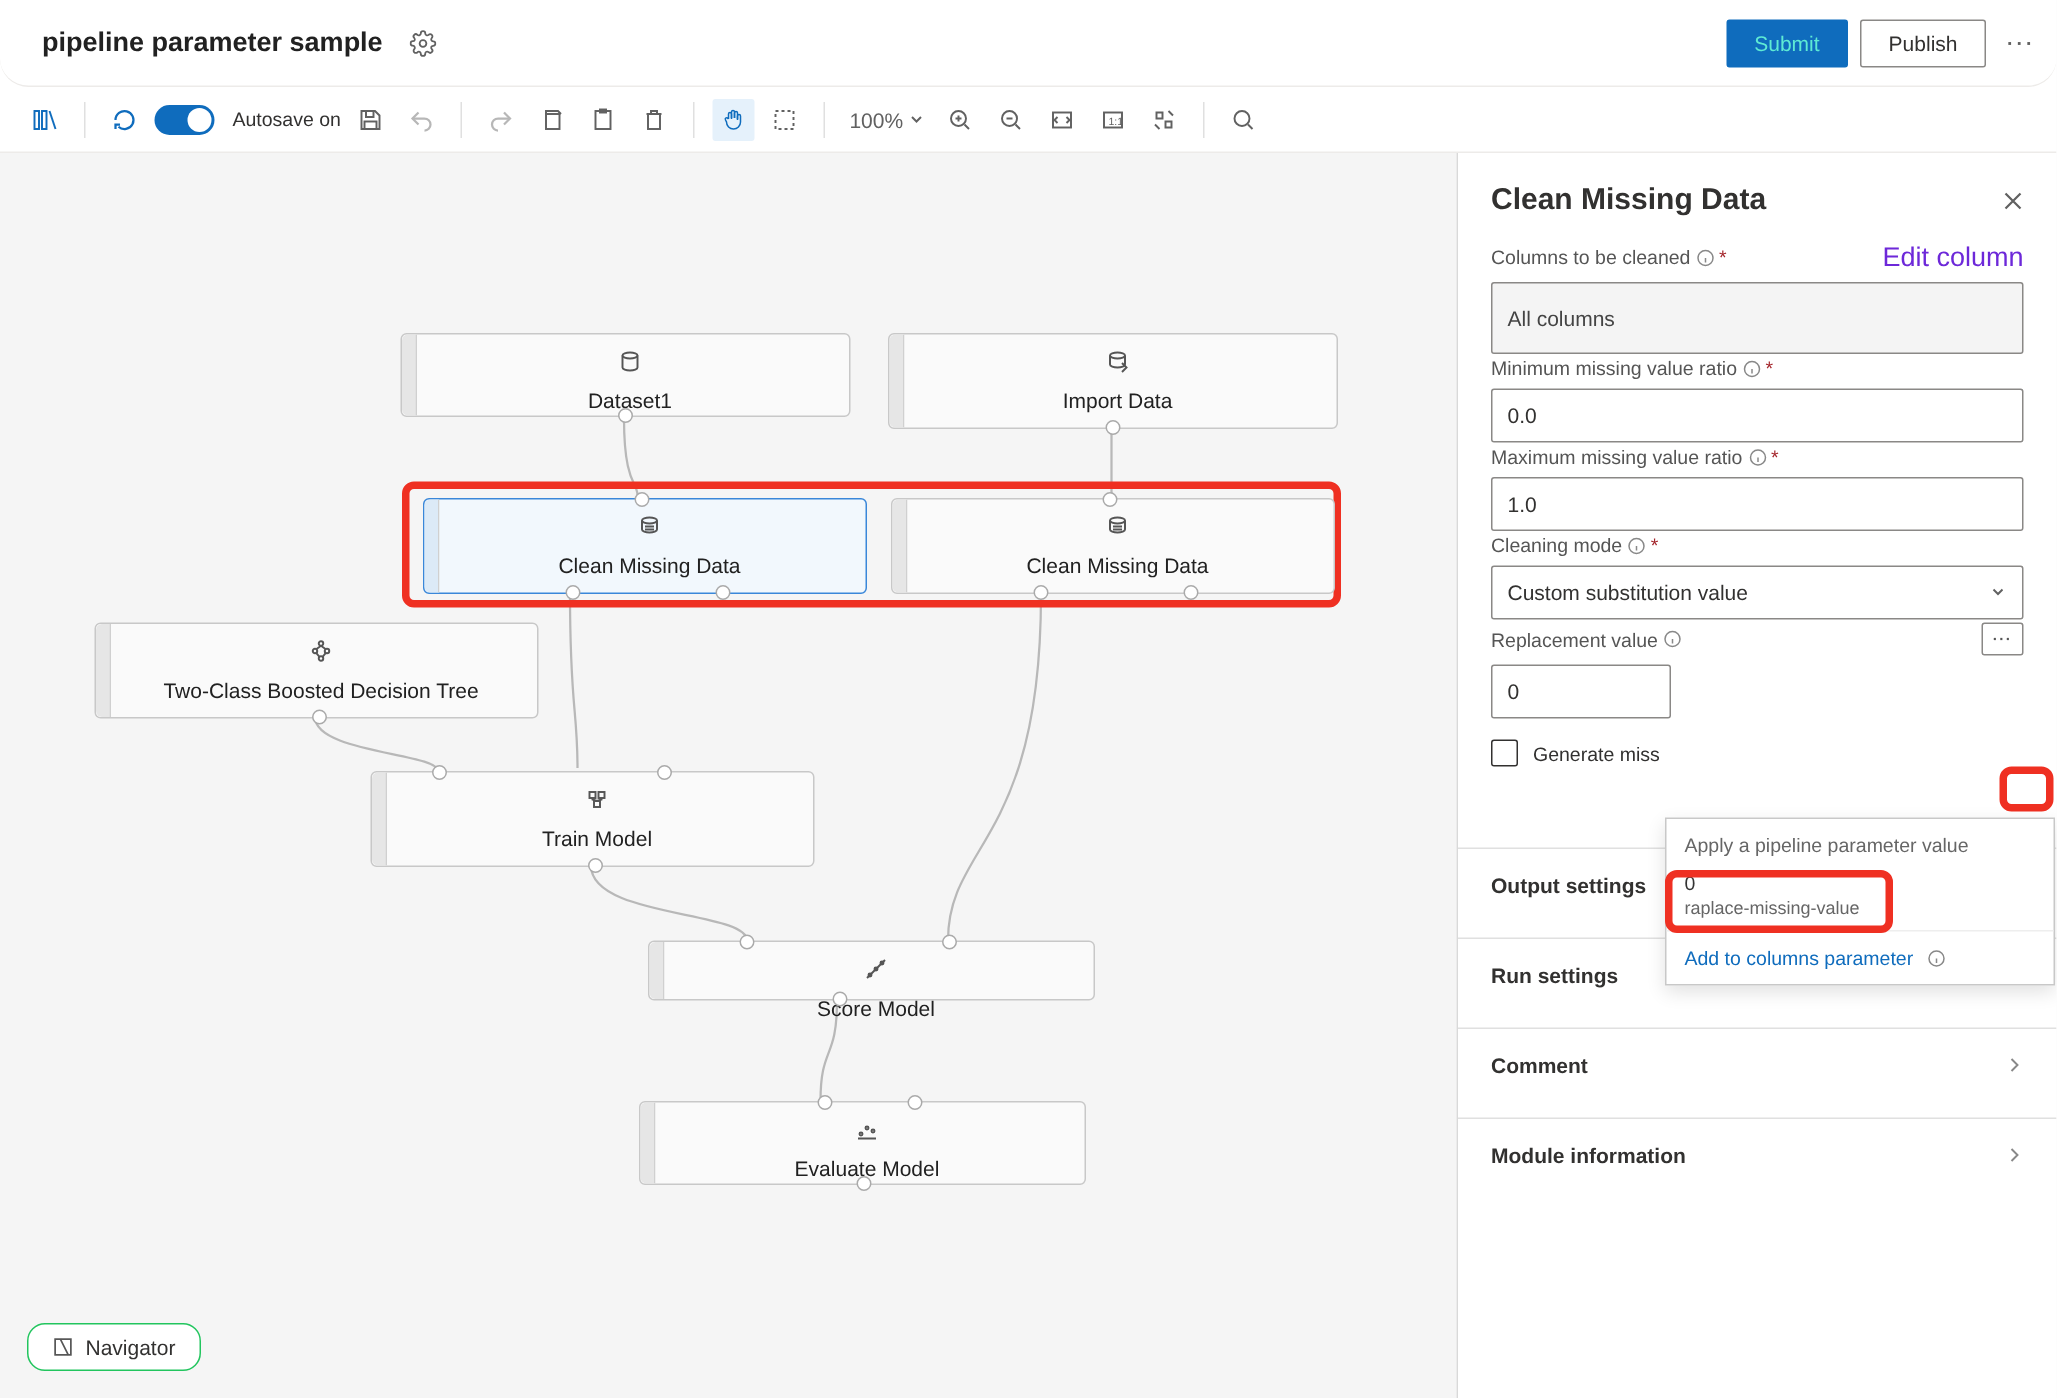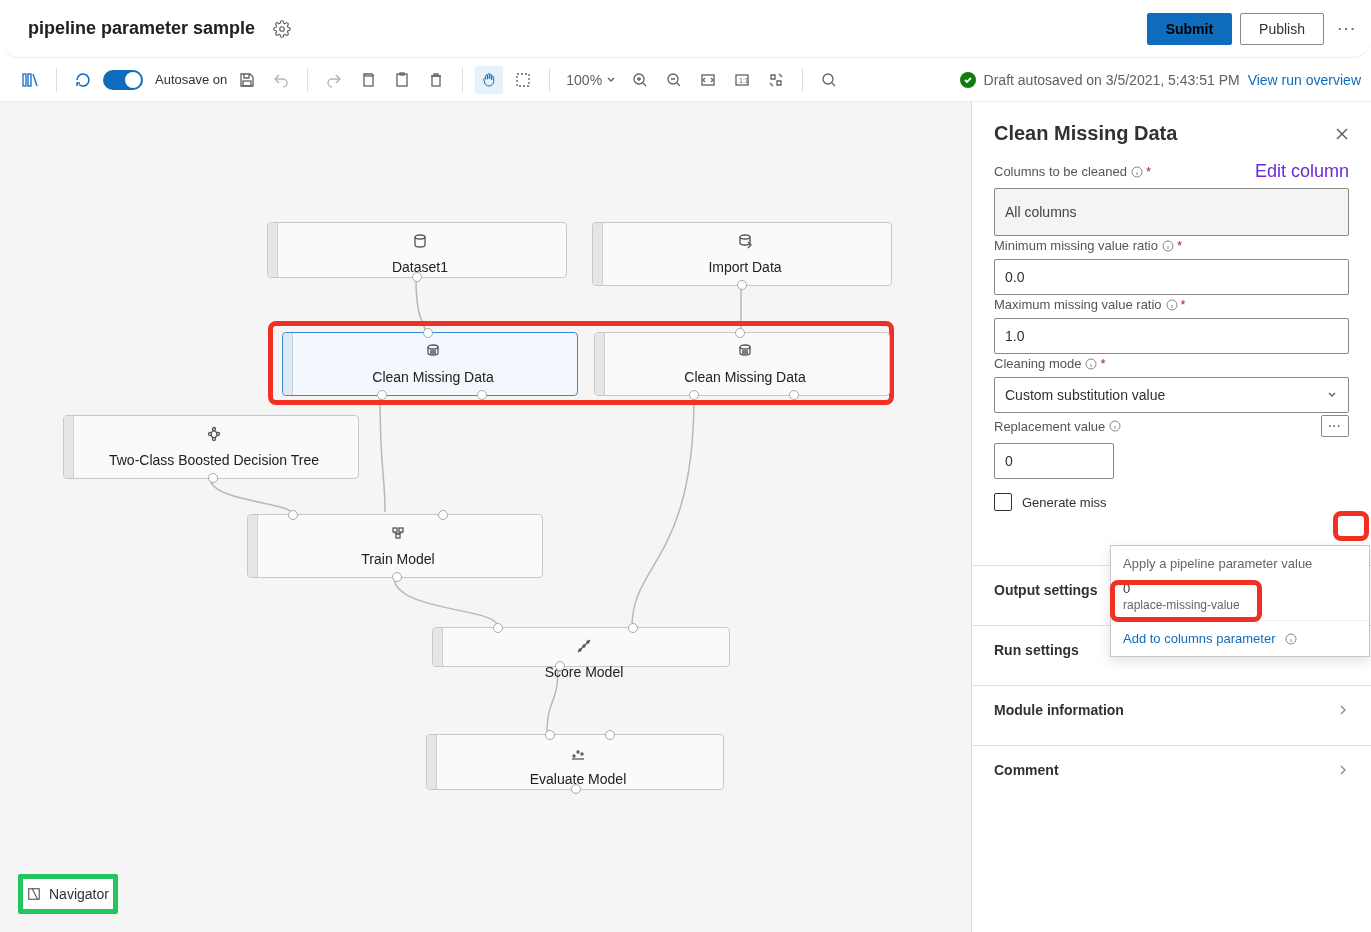--- a/index.html
+++ b/index.html
@@ -5,21 +5,21 @@
   * { box-sizing: border-box; }
   html, body { margin:0; padding:0; font-family: "Segoe UI", Arial, sans-serif; font-size:13px; color:#323130; width:1371px; height:932px; overflow:hidden; background:#fff;}
   svg { display:block; }
 
   
   .app-header { display:flex; align-items:center; height:58px; border-bottom:1px solid #edebe9; padding:0 14px 0 28px;border-radius:19px;}
   .page-title { font-size:18px; font-weight:600; color:#212121; margin-right:18px;}
   .gear { color:#616161; }
   .header-spacer { flex:1;}
   .btn { height:32px; padding:0 18px; font-size:14px; display:inline-flex; align-items:center; justify-content:center; border-radius:2px; cursor:pointer; margin-left:8px;}
-  .btn-primary { background:#0f6cbd; color:#000000; border:1px solid #0f6cbd; font-weight:700;}
+  .btn-primary { background:#0f6cbd; color:#5eead4; border:1px solid #0f6cbd; font-weight:400;}
   .btn-secondary { background:#fff; border:1px solid #8a8886; color:#323130;}
   .more-icn { margin-left:14px; color:#616161; cursor:pointer; font-weight:bold; letter-spacing:2px;}
 
   
   .toolbar { display:flex; align-items:center; height:44px; border-bottom:1px solid #edebe9; padding:0 10px; gap:6px; color:#616161;}
   .tb-group { display:flex; align-items:center; gap:6px; padding:0 6px;}
   .tb-div { width:1px; height:24px; background:#e0e0e0;}
   .tb-btn { width:28px; height:28px; display:inline-flex; align-items:center; justify-content:center; border-radius:2px; cursor:pointer;}
   .tb-btn.active { background:#e5f1fb;}
   .tb-btn.disabled { opacity:.45; cursor:default;}
@@ -40,21 +40,21 @@
 
   .node { position:absolute; background:#fafafa; border:1px solid #c8c8c8; border-radius:4px; }
   .node.selected { background:#f2f8fd; border:1px solid #3a87d9;}
   .node .bar { position:absolute; left:0; top:0; bottom:0; width:10px; background:#e6e6e6; border-radius:4px 0 0 4px; border-right:1px solid #d0d0d0;}
   .node.selected .bar { background:#dceaf7;}
   .node-content { display:flex; align-items:center; gap:10px; padding:10px 14px 10px 20px; font-size:14px; color:#212121;flex-direction:column;}
   .port { position:absolute; width:10px; height:10px; border-radius:50%; background:#fff; border:1px solid #aaa;}
 
   .red-box { position:absolute; border:5px solid #ef3022; border-radius:8px;}
 
-  .navigator { position:absolute; left:18px; bottom:18px; background:#fff; border:5px solid #22c55e; border-radius:2px; padding:7px 4px; display:flex; align-items:center; gap:8px; font-size:14px;}
+  .navigator { position:absolute; left:18px; bottom:18px; background:#fff; border:1px solid #22c55e; border-radius:12px; padding:7px 16px; display:flex; align-items:center; gap:8px; font-size:14px;}
 
   
   .panel { width:400px; border-left:1px solid #d9d9d9; background:#fff; position:relative; }
   .panel-header { display:flex; align-items:center; padding:20px 22px 16px 22px;}
   .panel-title { font-size:20px; font-weight:600; flex:1;}
   .close-x { font-size:16px; color:#616161; cursor:pointer;}
   .panel-body { padding:0 22px; }
   .fld { margin-bottom:2px;}
   .fld-label-row { display:flex; align-items:center; margin-bottom:6px; font-size:13px; color:#555;}
   .fld-label-row .req { color:#a4262c; margin-left:3px;}
@@ -215,29 +215,20 @@
   <div class="tb-div"></div>
   <div class="tb-group">
     <span class="tb-btn">
         <svg width="16" height="16" viewBox="0 0 16 16" stroke="currentColor" stroke-width="1.3" fill="none">
           <circle cx="7" cy="7" r="5"></circle>
           <path d="M11 11l3 3"></path>
         </svg>
       </span>
   </div>
   <div class="tb-spacer"></div>
-  <div class="status-row">
-    <span class="status-dot">
-        <svg width="10" height="10" viewBox="0 0 10 10" stroke="#fff" stroke-width="1.8" fill="none">
-          <path d="M2 5l2 2 4-4"></path>
-        </svg>
-      </span>
-    <span>Draft autosaved on 3/5/2021, 5:43:51 PM</span>
-    <span class="link">View run overview</span>
-  </div>
 </div>
 
 <div class="main">
   <div class="canvas-wrap">
     <svg class="canvas-abs" width="971" height="830">
       <g stroke="#b8b8b8" stroke-width="1.5" fill="none">
         <path d="M416 177 C416 220,425 220,425 228"></path>
         <path d="M741 185 C741 215,741 215,741 228"></path>
         <path d="M380 294 C380 370,385 370,385 410"></path>
         <path d="M210 376 C210 400,292 400,292 412"></path>
@@ -503,29 +494,29 @@
     </div>
     <div class="acc">
       <span>Run settings</span>
       <span class="chev-r">
           <svg width="12" height="12" viewBox="0 0 12 12" stroke="currentColor" stroke-width="1.3" fill="none">
             <path d="M4 2l4 4-4 4"></path>
           </svg>
         </span>
     </div>
     <div class="acc">
+      <span>Comment</span>
+      <span class="chev-r">
+          <svg width="12" height="12" viewBox="0 0 12 12" stroke="currentColor" stroke-width="1.3" fill="none">
+            <path d="M4 2l4 4-4 4"></path>
+          </svg>
+        </span>
+    </div>
+    <div class="acc">
       <span>Module information</span>
       <span class="chev-r">
           <svg width="12" height="12" viewBox="0 0 12 12" stroke="currentColor" stroke-width="1.3" fill="none">
             <path d="M4 2l4 4-4 4"></path>
           </svg>
         </span>
     </div>
-    <div class="acc">
-      <span>Comment</span>
-      <span class="chev-r">
-          <svg width="12" height="12" viewBox="0 0 12 12" stroke="currentColor" stroke-width="1.3" fill="none">
-            <path d="M4 2l4 4-4 4"></path>
-          </svg>
-        </span>
-    </div>
   </div>
 </div>
 
 </body></html>

